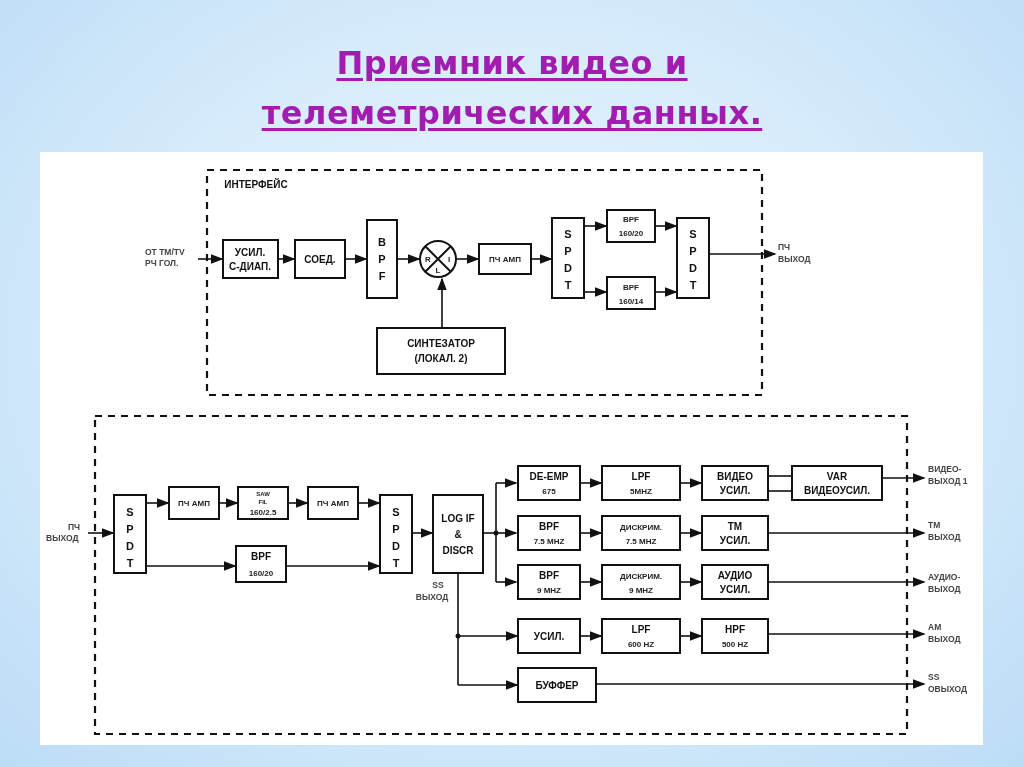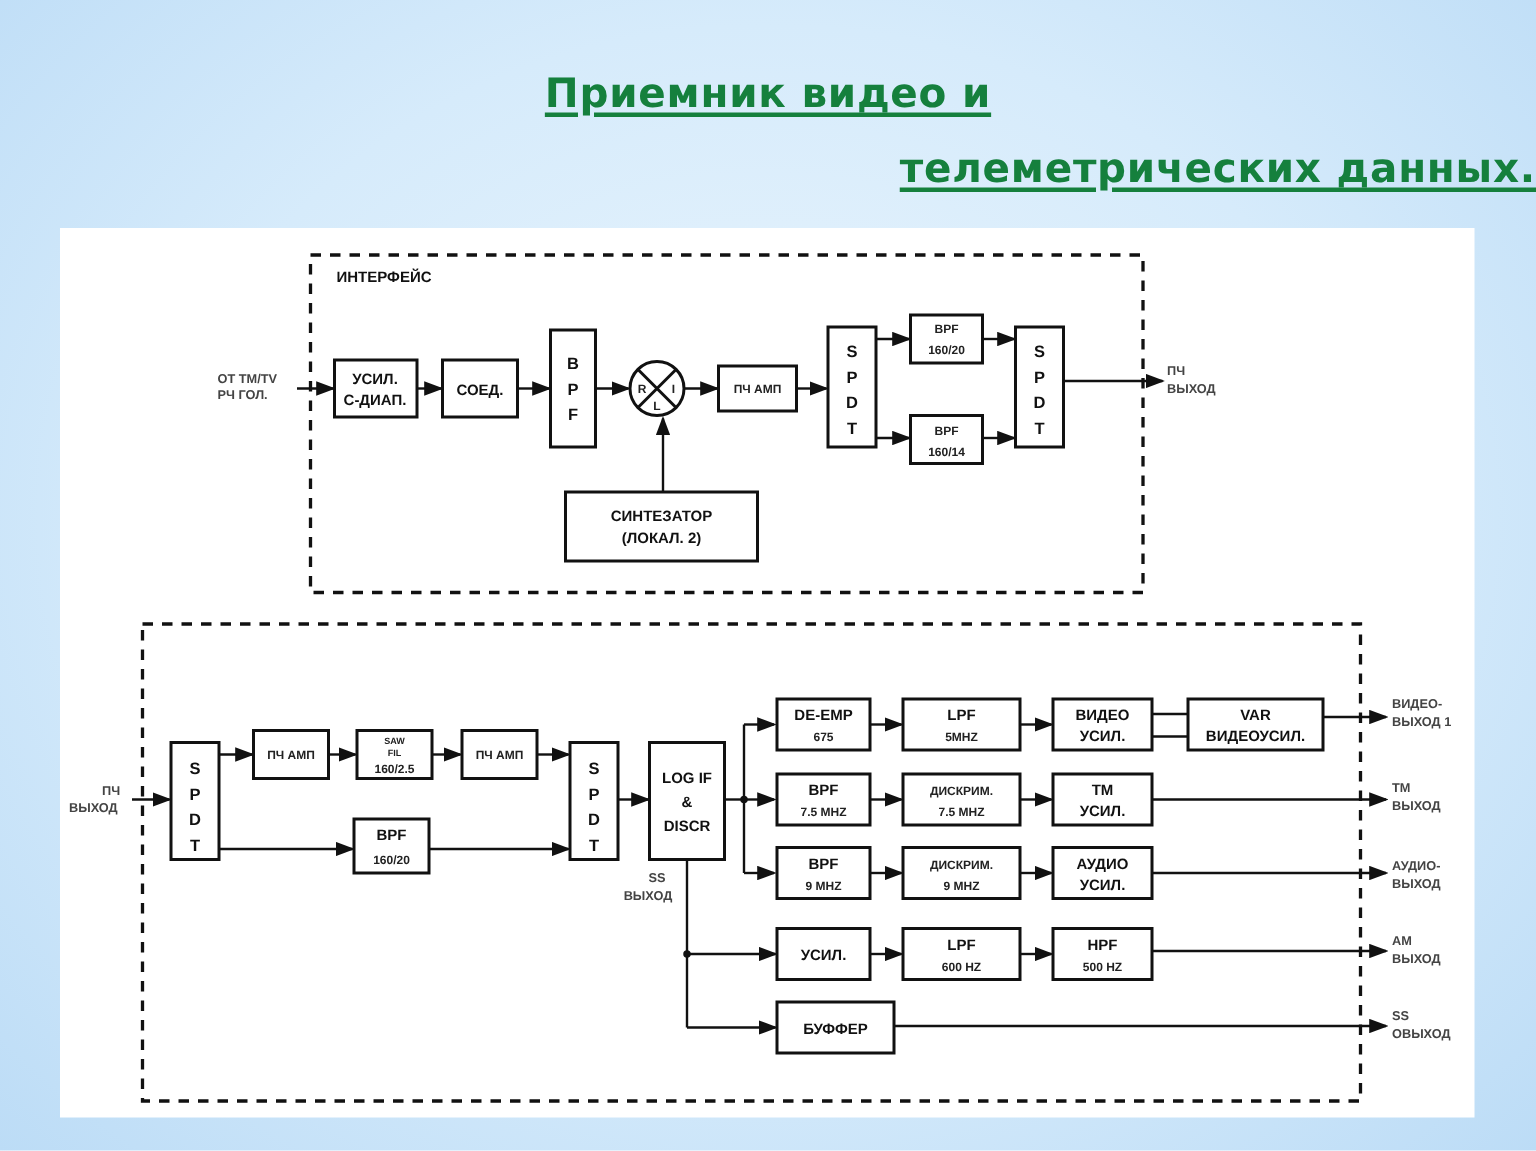--- a/index.html
+++ b/index.html
@@ -4,26 +4,26 @@
 <style>
   html, body { margin:0; padding:0; }
   body {
     width:1024px; height:767px; overflow:hidden; position:relative;
     background: radial-gradient(ellipse at 50% 45%, #eaf5fd 0%, #d6ebfb 55%, #bcdcf6 100%);
     font-family: "Liberation Sans", sans-serif;
   }
   .title {
     position:absolute; left:0; width:1024px; text-align:center;
     font-family: "DejaVu Sans", sans-serif; font-weight:bold;
-    color:#15803d; font-size:27px; line-height:50px;
+    color:#a21caf; font-size:32px; line-height:50px;
     text-decoration: underline; text-decoration-thickness: 3px; text-underline-offset: 4px;
     letter-spacing: 0.5px;
   }
   .t1 { top:38px; }
-  .t2 { top:88px;text-align:right; }
+  .t2 { top:88px; }
   .panel {
     position:absolute; left:40px; top:152px; width:943px; height:593px;
     background:#ffffff;
   }
   svg { position:absolute; left:0; top:0; }
   .box { fill:#fff; stroke:#111; stroke-width:2; }
   .dash { fill:none; stroke:#111; stroke-width:2.2; stroke-dasharray:7 6; }
   .wire { fill:none; stroke:#111; stroke-width:1.6; }
   .lbl { font-family:"Liberation Sans", sans-serif; font-weight:bold; fill:#111; font-size:10px; text-anchor:middle; }
   .lbl-s { font-family:"Liberation Sans", sans-serif; font-weight:bold; fill:#222; font-size:8px; text-anchor:middle; }

